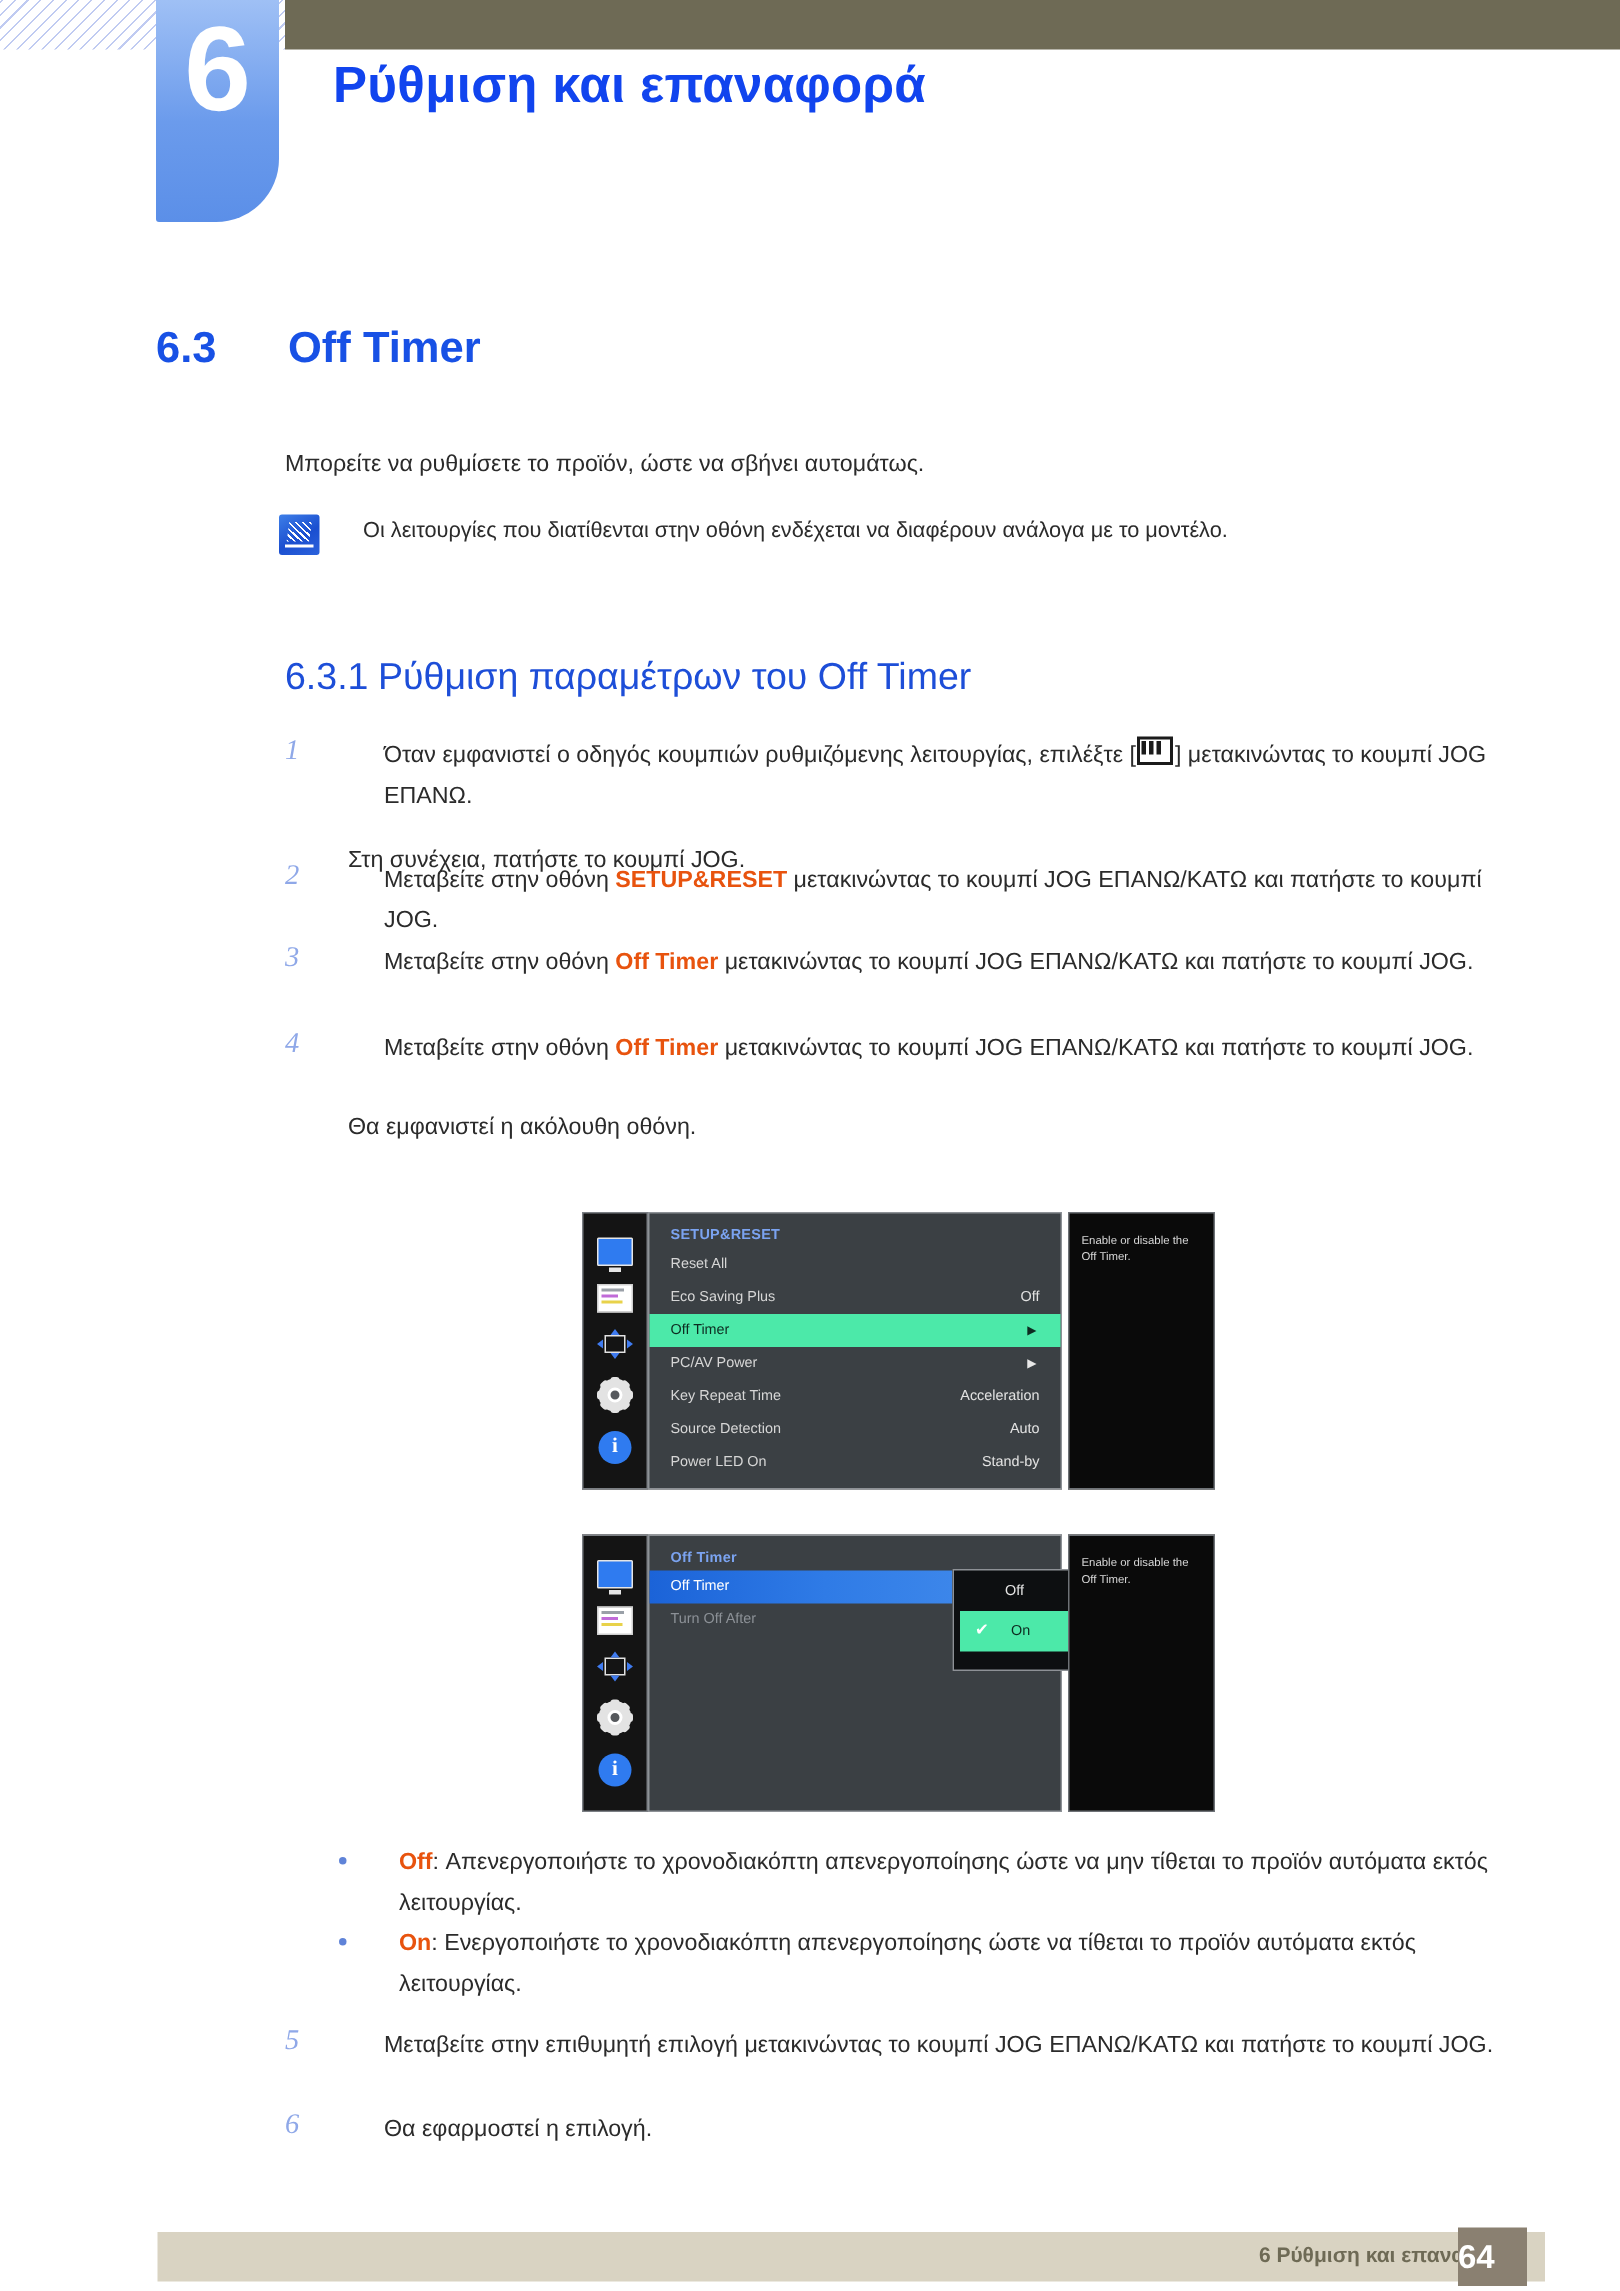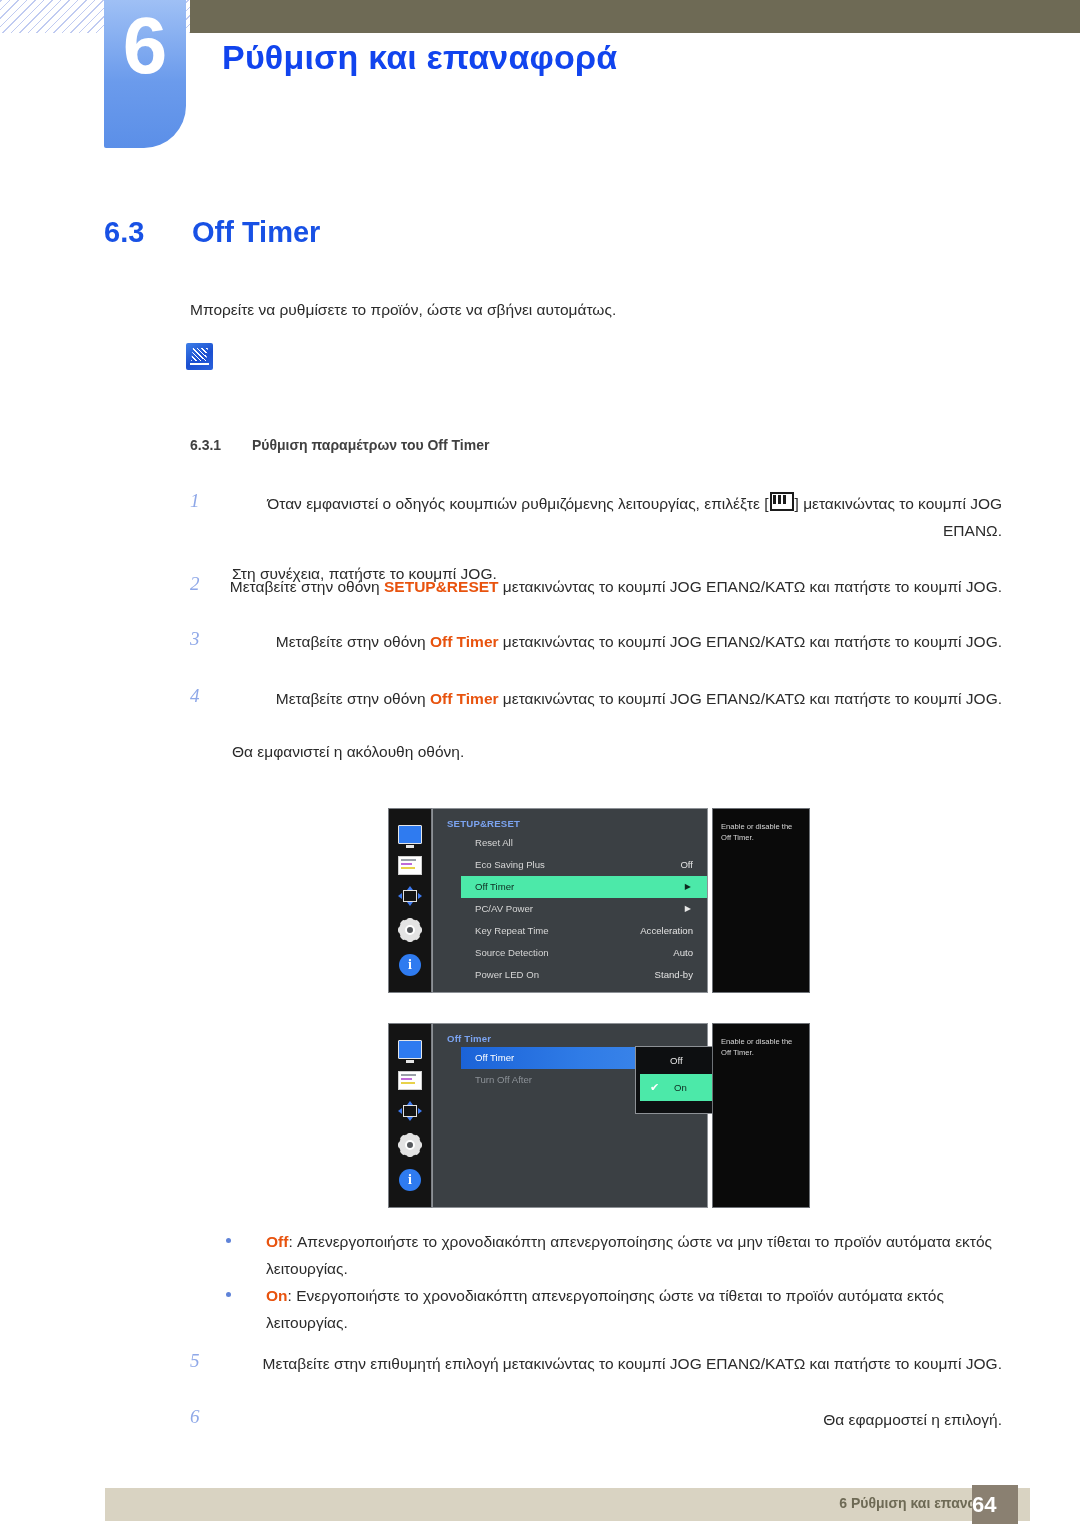--- a/index.html
+++ b/index.html
@@ -40,21 +40,21 @@
   }
 
   
   .h2{
     position:absolute;left:104px;top:216px;
     color:#1851e5;font-size:29px;font-weight:bold;
   }
   .h2 .num{display:inline-block;width:88px;}
   .h3{
     position:absolute;left:190px;top:437px;
-    color:#404040;font-size:14px;font-weight:bold;
+    color:#1d4ed8;font-size:25px;font-weight:normal;
   }
   .h3 .num{display:inline-block;width:62px;}
 
   
   .para{
     position:absolute;color:#2b2b2b;font-size:15.5px;line-height:26px;
   }
   .intro{left:190px;top:297px;width:800px;}
 
   
@@ -78,21 +78,21 @@
   }
 
   
   .step{position:absolute;left:190px;width:812px;}
   .step .n{
     position:absolute;left:0;top:0;width:30px;text-align:left;
     color:#8fa8e8;font-size:19px;font-style:italic;font-weight:normal;
     font-family:"Liberation Serif","DejaVu Serif",serif;
   }
   .step .body{
-    margin-left:24px;color:#2b2b2b;font-size:15.5px;line-height:27px;text-align:right;
+    margin-left:66px;color:#2b2b2b;font-size:15.5px;line-height:27px;
   }
   .sub{
     position:absolute;left:232px;color:#2b2b2b;font-size:15.5px;line-height:27px;
   }
   .kw{color:#e8530e;font-weight:bold;}
 
   
   .jogicon{
     display:inline-block;vertical-align:-2px;
     width:20px;height:15px;border:2px solid #1b1b1b;background:#ffffff;
@@ -132,21 +132,21 @@
   }
   .osd-help{
     position:absolute;left:324px;top:0;width:98px;height:100%;
     background:#0a0a0a;border:1px solid #6e7277;box-sizing:border-box;
     color:#d8d8d8;font-size:7.6px;line-height:10.5px;padding:13px 8px;
   }
   .osd-title{
     color:#7ba3f0;font-size:9.6px;font-weight:bold;
     padding:9px 0 0 14px;letter-spacing:.2px;
   }
-  .osd-rows{margin-top:3px;padding-left:28px;}
+  .osd-rows{margin-top:3px;}
   .osd-row{
     position:relative;height:22px;line-height:22px;
     color:#d6d6d6;font-size:9.6px;padding:0 14px;box-sizing:border-box;
   }
   .osd-row .val{position:absolute;right:14px;top:0;color:#e2e2e2;}
   .osd-row .arrow{position:absolute;right:16px;top:0;font-size:8px;color:#e8e8e8;}
   .osd-row.sel{background:#4ce9a9;color:#0d2b20;}
   .osd-row.sel .arrow{color:#0d2b20;}
   .osd-row.selblue{
     background:linear-gradient(90deg,#1b63d8 0%,#2f7be6 58%,#3c86ea 100%);
@@ -240,20 +240,21 @@
   <span class="num">6.3</span><span>Off Timer</span>
 </div>
 
 <div class="para intro">Μπορείτε να ρυθμίσετε το προϊόν, ώστε να σβήνει αυτομάτως.</div>
 
 <div class="note">
   <div class="note-icon">
     <div class="pen"></div>
       <div class="line"></div>
   </div>
+  <div class="note-text">Οι λειτουργίες που διατίθενται στην οθόνη ενδέχεται να διαφέρουν ανάλογα με το μοντέλο.</div>
 </div>
 
 <div class="h3">
   <span class="num">6.3.1</span><span>Ρύθμιση παραμέτρων του Off Timer</span>
 </div>
 
 <div class="step" style="top:490px;">
   <div class="n">1</div>
   <div class="body"><span>Όταν εμφανιστεί ο οδηγός κουμπιών ρυθμιζόμενης λειτουργίας, επιλέξτε [</span><span class="jogicon"><i></i><i></i><i></i></span><span>] μετακινώντας το κουμπί JOG ΕΠΑΝΩ.</span></div>
 </div>

